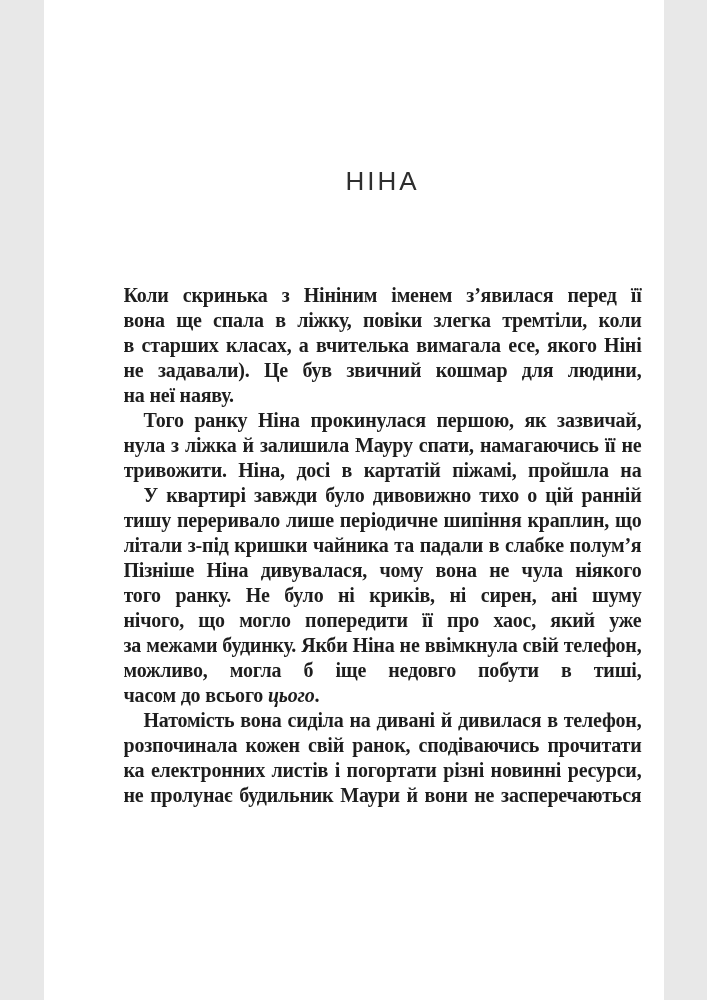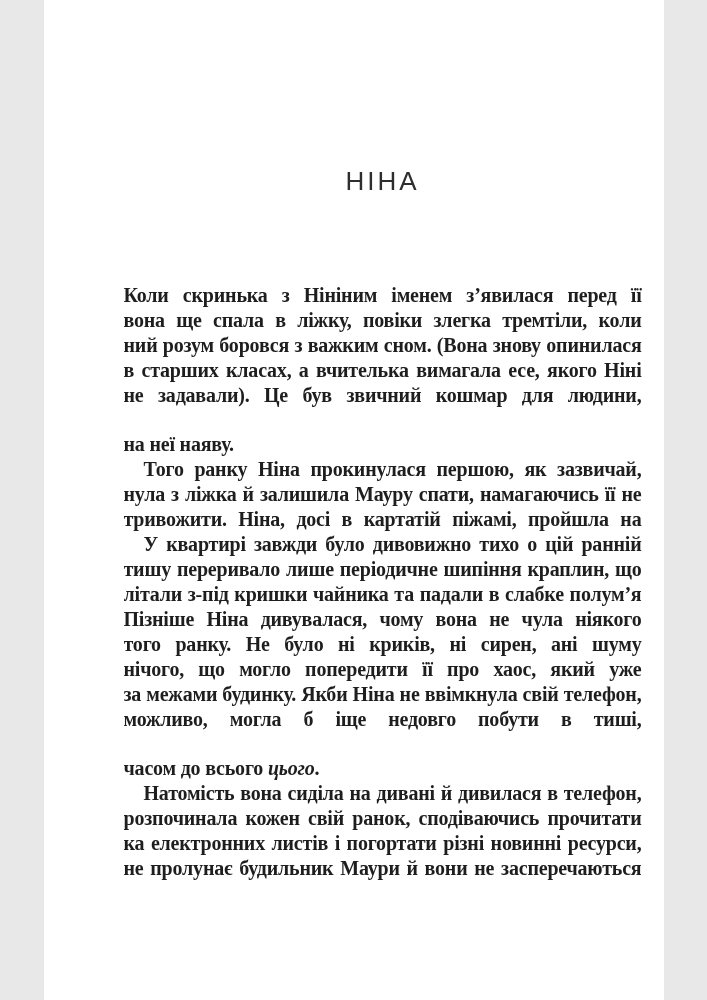--- a/index.html
+++ b/index.html
@@ -47,39 +47,37 @@
     display: block;
     height: 25px;
     overflow: hidden;
     text-align: justify;
     text-align-last: justify;
     white-space: normal;
     font-weight: bold;
   }
   .line.lastline {
     text-align-last: left;
-    margin-top: 24px;
   }
   .line.indent {
     text-indent: 20px;
   }
   .line em {
     font-style: italic;
   }
 </style>
 </head>
 <body>
 
 <div class="page" style="--paper: #ffffff; --ink: #1e1e1e; --title-ink: #2e2e2e;">
   <h1 class="chapter-title">НІНА</h1>
   <div class="body-text">
       <p class="para">
         <span class="line">Коли скринька з Нініним іменем з’явилася перед її дверима,</span>
         <span class="line">вона ще спала в ліжку, повіки злегка тремтіли, коли дрімот-</span>
-        <span class="line">ний розум боровся з важким сном. (Вона знову опинилася</span>
         <span class="line">в старших класах, а вчителька вимагала есе, якого Ніні ніколи</span>
         <span class="line">не задавали). Це був звичний кошмар для людини, схильної</span>
         <span class="line lastline">на неї наяву.</span>
       </p>
       <p class="para">
         <span class="line indent">Того ранку Ніна прокинулася першою, як зазвичай, вислиз-</span>
         <span class="line">нула з ліжка й залишила Мауру спати, намагаючись її не по-</span>
         <span class="line">тривожити. Ніна, досі в картатій піжамі, пройшла на кухню</span>
       </p>
       <p class="para">

